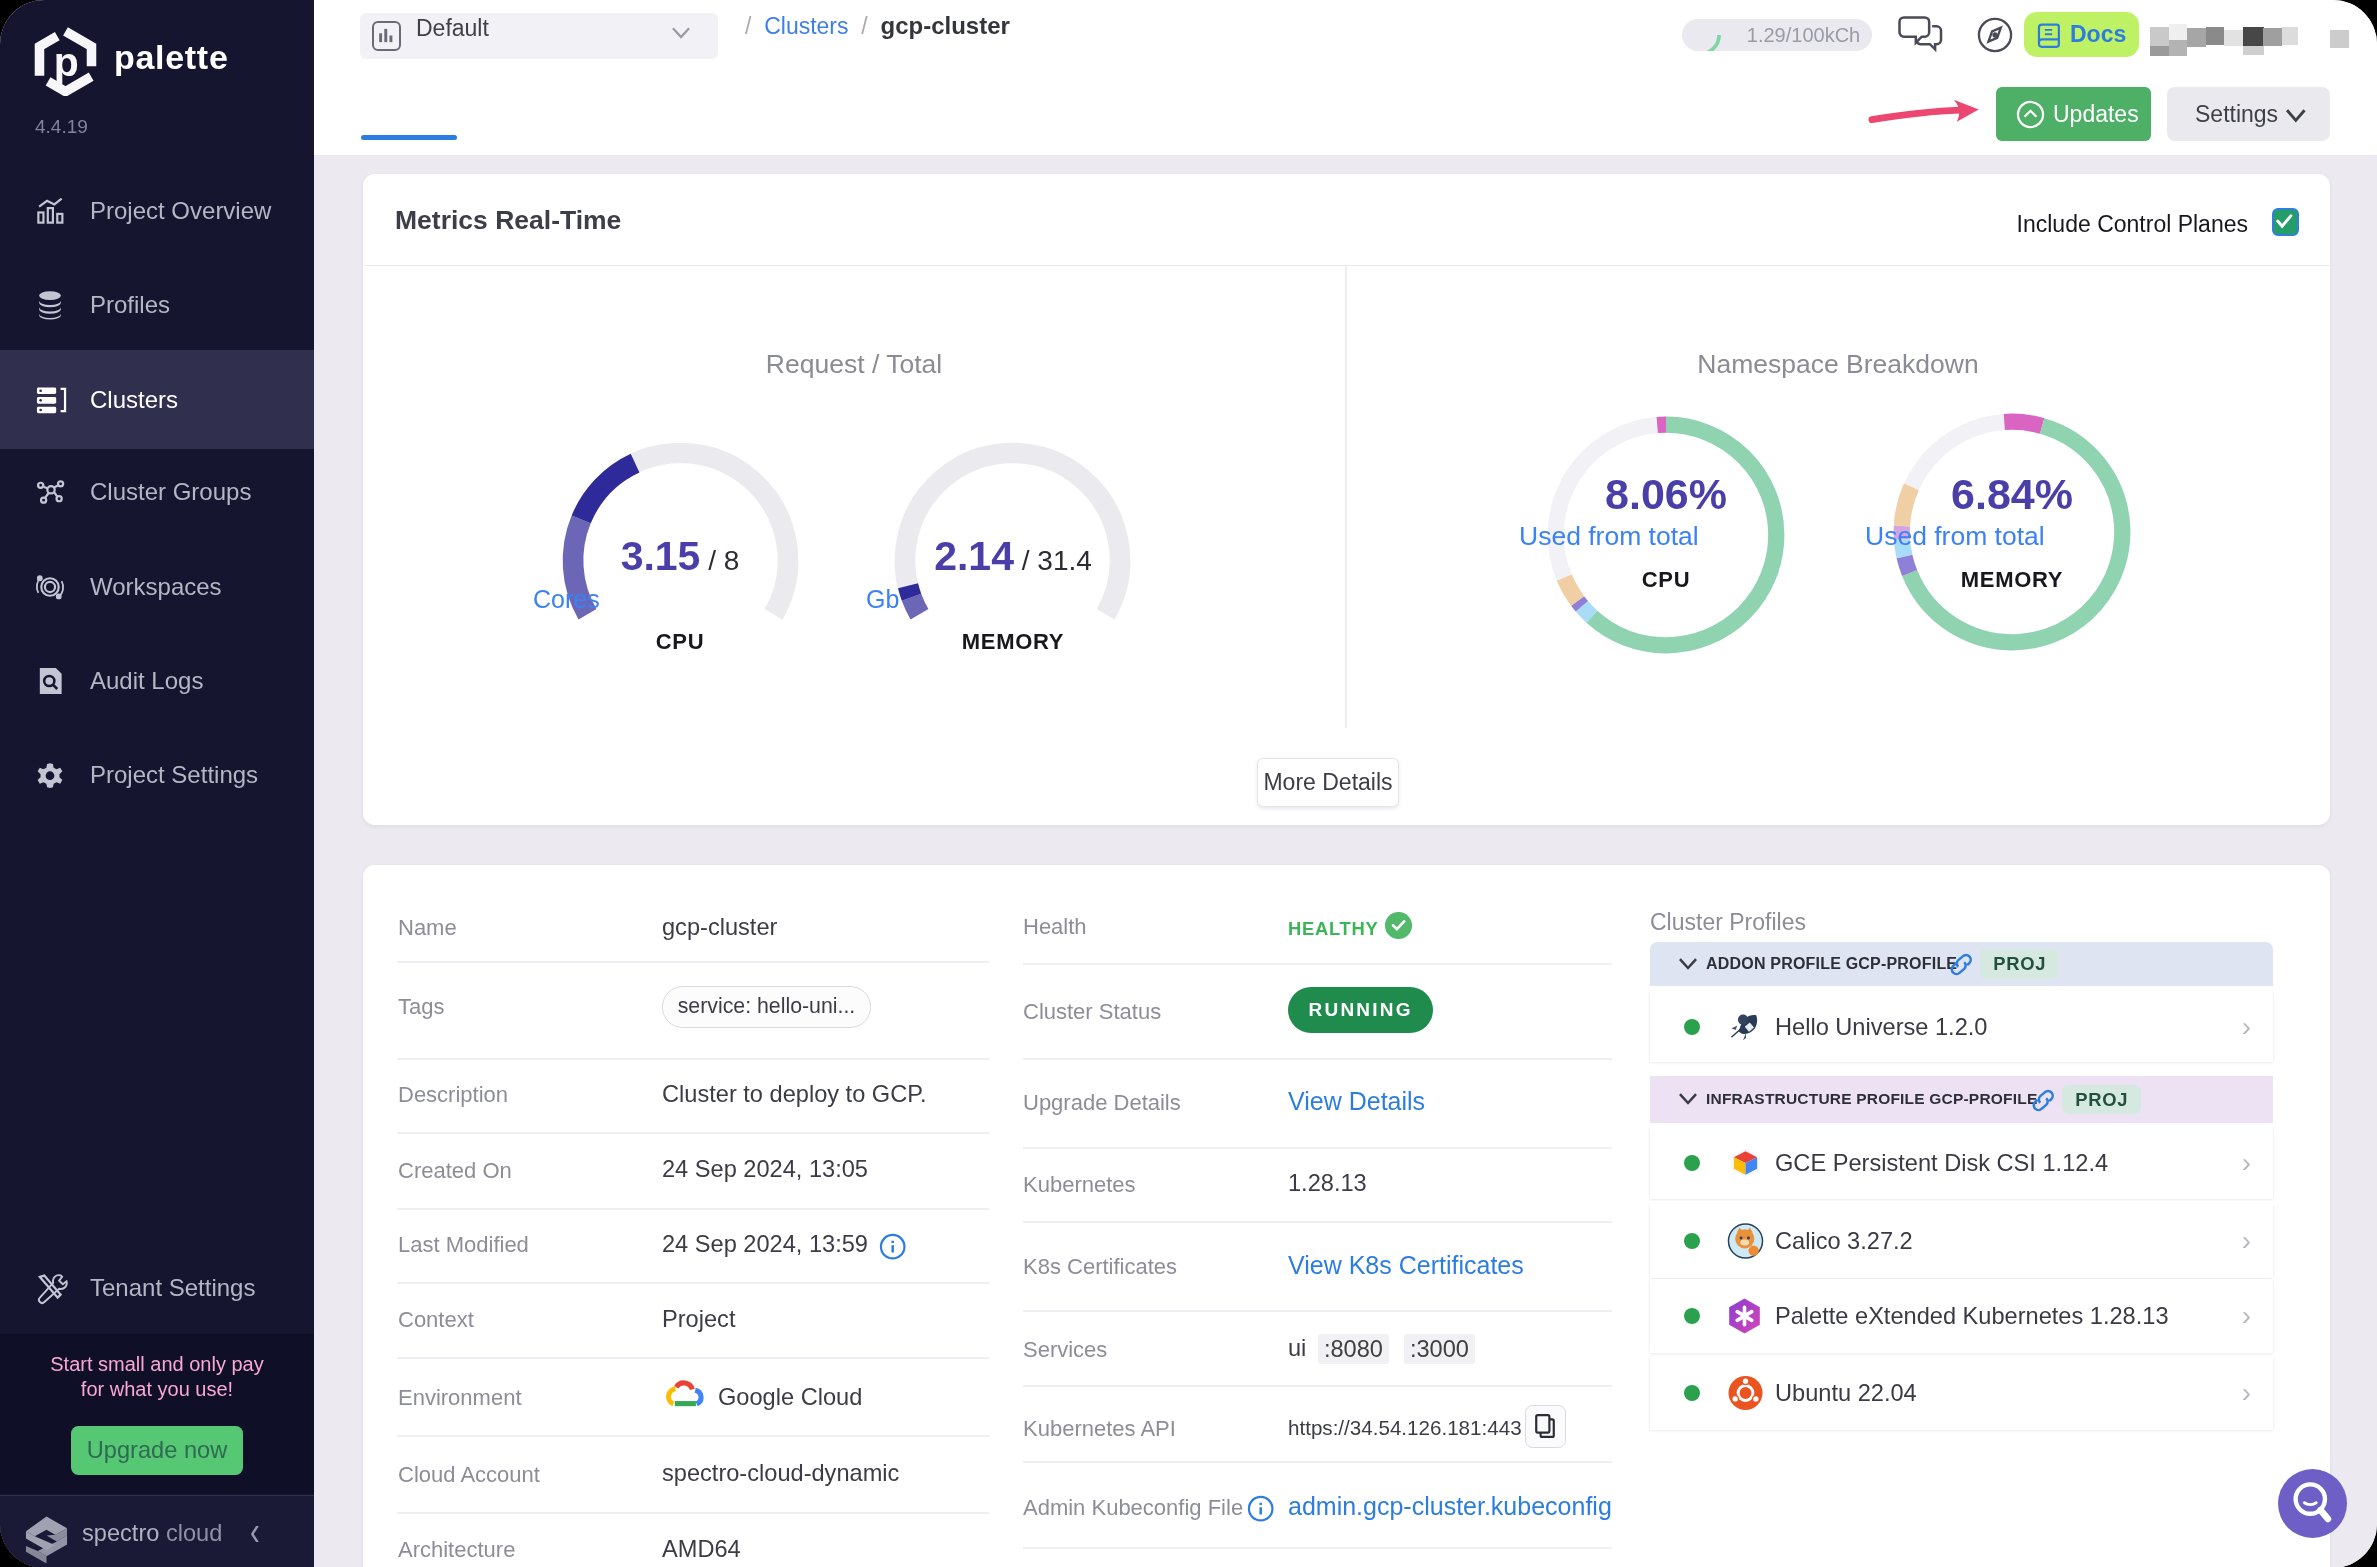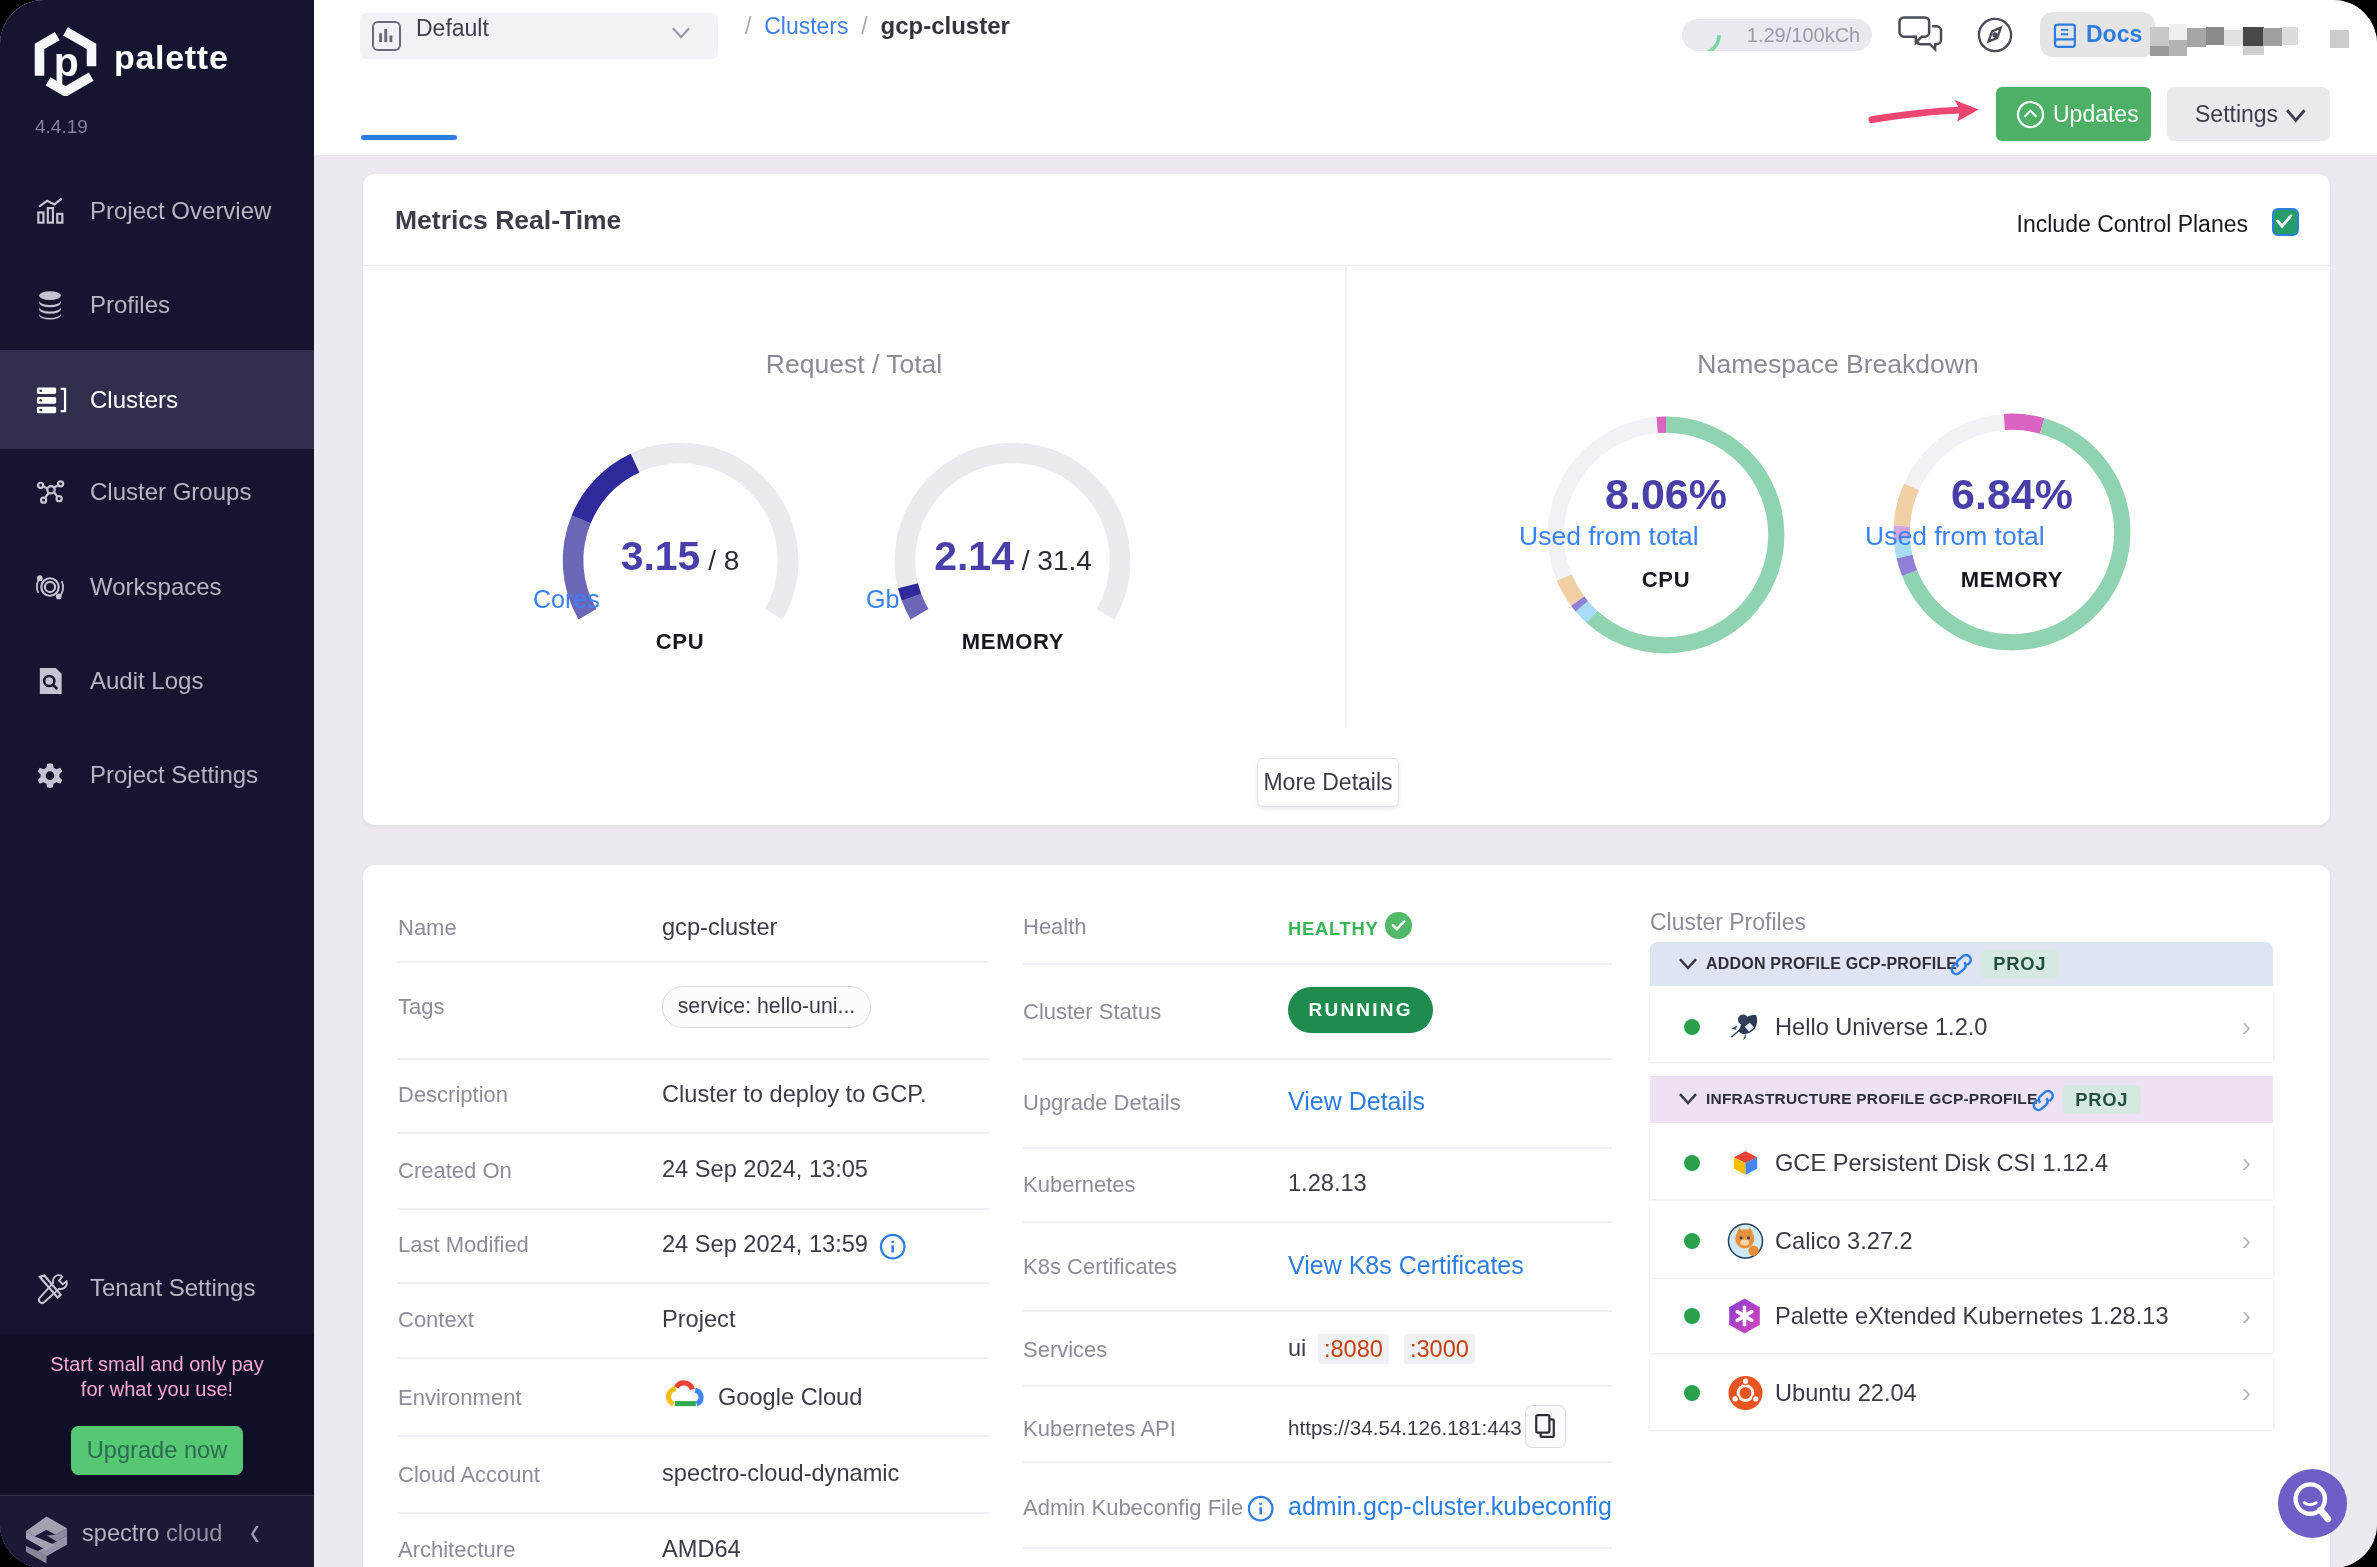--- a/index.html
+++ b/index.html
@@ -26,21 +26,21 @@
 .topbar{position:absolute;left:314px;top:0;width:2064px;height:155px;background:#fff;}
 .selbox{position:absolute;left:46px;top:13.2px;width:358px;height:46px;background:#f2f2f6;border-radius:5.9px;}
 .selbox .ic{position:absolute;left:11.8px;top:8px;width:29.4px;height:29.4px;border:2.2px solid #6b6b78;border-radius:5.9px;}
 .selbox .txt{position:absolute;left:56px;top:2px;font-size:23px;color:#3f3f49;}
 .selbox .cv{position:absolute;right:26.5px;top:13.2px;color:#9a9aa6;}
 .crumbs{position:absolute;left:431px;top:11.8px;font-size:23px;color:#a9a9b4;}
 .crumbs .cl{color:#3e7fe6;}
 .crumbs .cc{color:#35353e;font-weight:bold;font-size:24px;}
 .pill{position:absolute;left:1368px;top:19px;width:190px;height:32px;background:#e9e9ef;border-radius:16px;overflow:hidden;}
 .pill .ptx{position:absolute;right:11.8px;top:5.2px;font-size:20px;color:#9b9ba6;}
-.docs{position:absolute;left:1710px;top:11.8px;width:115px;height:45px;background:#e5e5e5;border-radius:13px;margin-left:16px;}
+.docs{position:absolute;left:1710px;top:11.8px;width:115px;height:45px;background:#bef264;border-radius:13px;}
 .docs .dtx{position:absolute;left:46px;top:8.8px;font-size:23px;color:#2d7de0;font-weight:bold;}
 .mosaic{position:absolute;left:1836px;top:24px;}
 .mosaic div{position:absolute;}
 
 .tabs{position:absolute;left:47px;top:96px;display:flex;gap:49px;font-size:21.3px;color:#8a8a95;white-space:nowrap;}
 .tabs .a{color:#2d7de0;font-weight:bold;font-size:23px;margin-top:-1.5px;}
 .underline{position:absolute;left:47px;top:135px;width:96px;height:5.2px;background:#2d7de0;border-radius:2.9px;}
 .updates{position:absolute;left:1682px;top:87px;width:155px;height:54px;background:#4db066;border-radius:5.9px;}
 .updates .utx{position:absolute;left:57px;top:14px;font-size:23px;color:#fff;}
 .settings{position:absolute;left:1853px;top:87px;width:163px;height:54px;background:#e9e9ee;border-radius:8px;}
@@ -64,21 +64,21 @@
 .donum{position:absolute;width:294px;text-align:center;}
 .donum .big{font-size:43px;font-weight:bold;color:#4a3fa8;}
 .more{position:absolute;left:894px;top:584px;width:142px;height:49px;background:#fff;border:0.7px solid #e4e4ea;border-radius:5.9px;box-shadow:0 1.5px 3.7px rgba(40,40,70,0.10);font-size:23px;color:#3c3c46;text-align:center;line-height:47px;}
 .card2{left:49px;top:710px;width:1967px;height:883px;}
 .lab{font-size:22px;color:#8d8d98;white-space:nowrap;}
 .val{font-size:23.6px;color:#3c3c46;white-space:nowrap;}
 .hr{position:absolute;height:1.5px;background:#efeff3;}
 .link{color:#2d7de0;}
 .tagpill{display:inline-block;border:1.5px solid #d9d9e0;border-radius:20.6px;padding:7.4px 14.7px;font-size:21.3px;color:#3c3c46;background:#fcfcfd;}
 .runpill{display:inline-block;background:#1f8b4d;border-radius:25px;padding:11.8px 20.6px;font-size:19px;color:#fff;font-weight:bold;letter-spacing:2.2px;}
-.chip{display:inline-block;background:#f0f0f5;border-radius:2.9px;padding:1.5px 5.9px;color:#c2410c;}
+.chip{display:inline-block;background:#f0f0f5;border-radius:2.9px;padding:1.5px 5.9px;color:#404040;}
 
 .cphead{position:absolute;left:1287px;width:623px;height:44px;}
 .cphead .ht{position:absolute;left:56px;top:12.5px;font-size:16px;font-weight:bold;color:#2e2e38;letter-spacing:0.2px;}
 .projpill{position:absolute;top:7.4px;height:29.4px;background:#d6e9e0;border-radius:5.9px;font-size:18.4px;font-weight:bold;color:#23503c;letter-spacing:0.7px;line-height:29.4px;padding:0 13.2px;}
 .prow{position:absolute;left:1287px;width:623px;background:#fff;box-shadow:0 0.7px 2.9px rgba(30,30,60,0.13);}
 .prow .dot{position:absolute;left:34px;top:50%;transform:translateY(-50%);width:16px;height:16px;border-radius:50%;background:#2ba14d;}
 .prow .pic{position:absolute;left:77px;top:50%;transform:translateY(-50%);}
 .prow .ptt{position:absolute;left:125px;top:50%;transform:translateY(-50%);font-size:23.6px;color:#3a3a44;white-space:nowrap;}
 .prow .pch{position:absolute;right:22px;top:50%;transform:translateY(-50%);color:#b9b9c2;font-size:28px;}
 .fab{position:absolute;right:30px;bottom:30px;width:69px;height:69px;border-radius:50%;background:#6e5fc7;}

